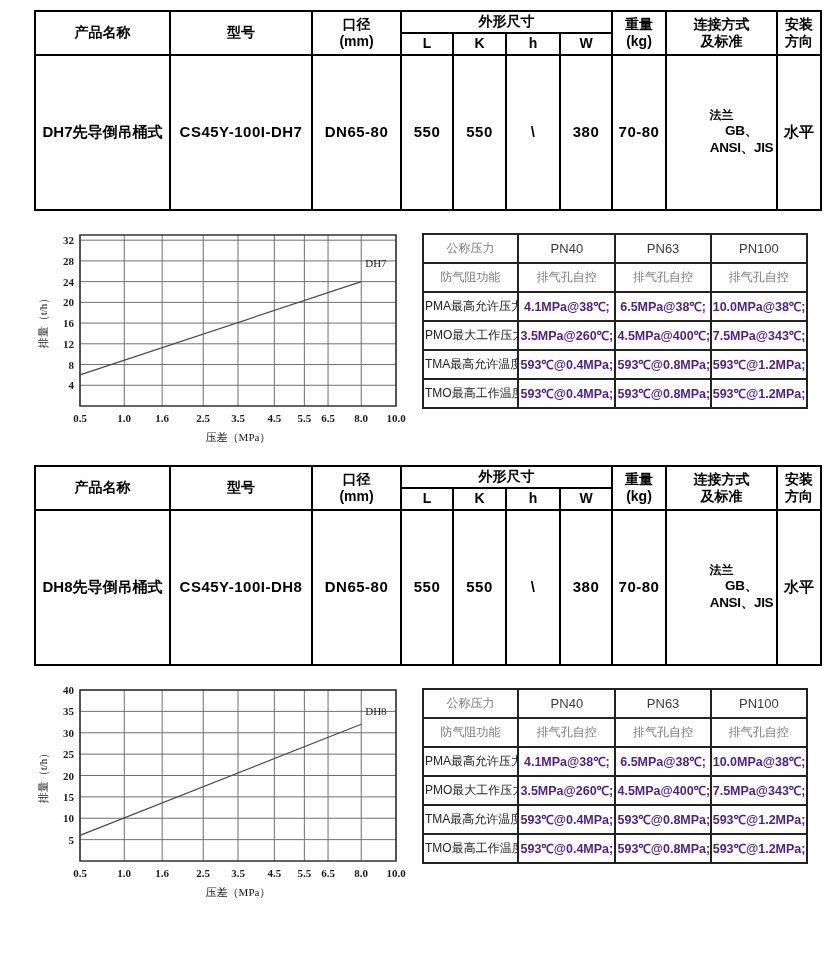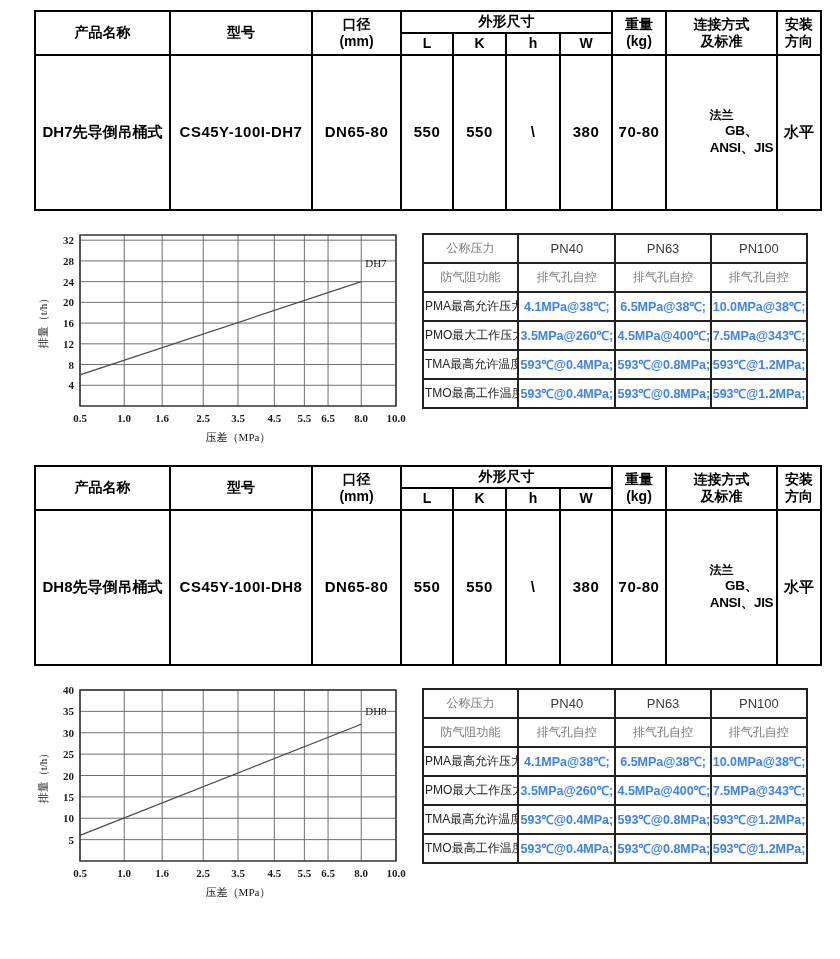--- a/index.html
+++ b/index.html
@@ -20,21 +20,21 @@
 
   
   .lower { display: flex; align-items: flex-start; margin-top: 17px; }
   .chart-wrap { width: 388px; height: 220px; }
 
   table.pressure { border-collapse: collapse; table-layout: fixed; margin-top: 5px; width: 386px; }
   table.pressure td { border: 2px solid #222; text-align: center; vertical-align: middle; height: 29px; padding: 0 1px; font-size: 12px; overflow: hidden; white-space: nowrap; }
   table.pressure td.muted { color: #7a7a7a; font-weight: normal; }
   table.pressure td.pnhead { color: #3a3a3a; font-weight: normal; font-size: 13px; }
   table.pressure td.rlabel { color: #222; font-weight: normal; font-size: 12px; }
-  table.pressure td.val { color: #3b82f6; font-weight: bold; font-size: 12.5px; border-radius: 7px; }
+  table.pressure td.val { color: #4c1d95; font-weight: bold; font-size: 12.5px; border-radius: 7px; }
 
   .section2 { margin-top: 17px; }
 
   
   svg .grid { stroke: #6f6f6f; stroke-width: 1; }
   svg .plotborder { stroke: #333; stroke-width: 1.5; fill: none; }
   svg .dataline { stroke: #4a4a4a; stroke-width: 1.2; fill: none; }
   svg .tick { font: bold 11px "Liberation Serif", serif; fill: #1a1a1a; }
   svg .axislabel { font: 11px "Liberation Serif", serif; fill: #1a1a1a; }
   svg .serieslabel { font: 11px "Liberation Serif", serif; fill: #1a1a1a; }

